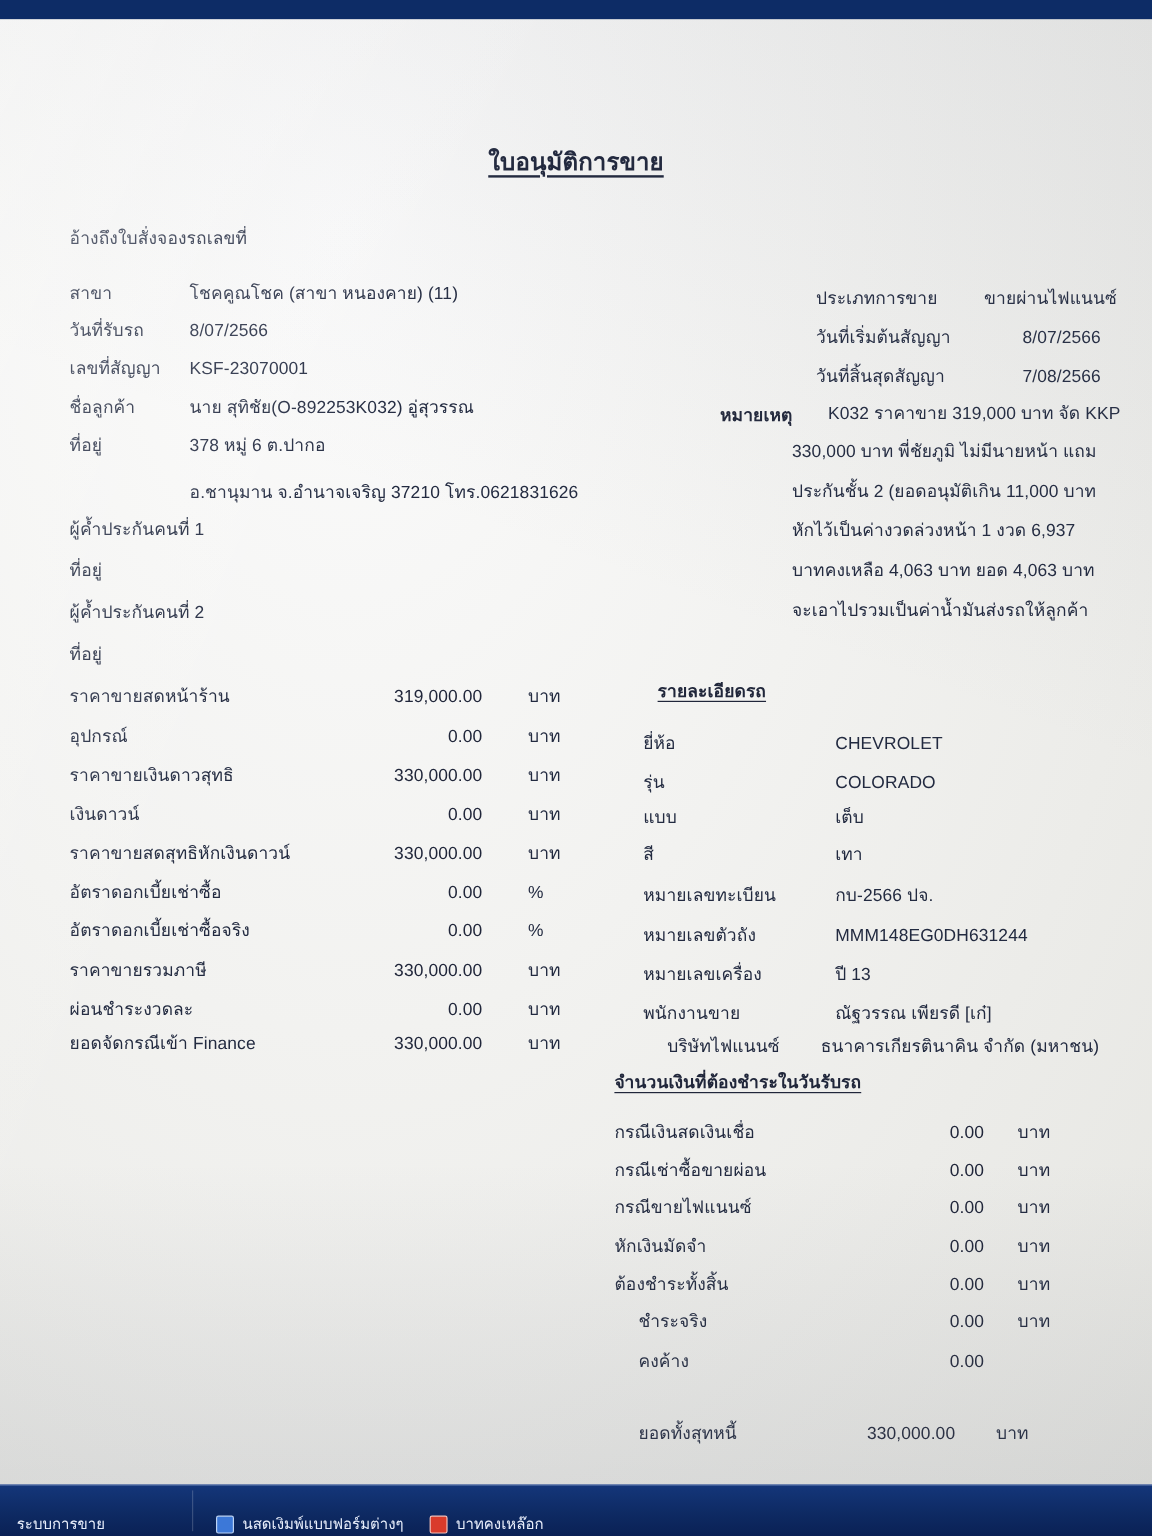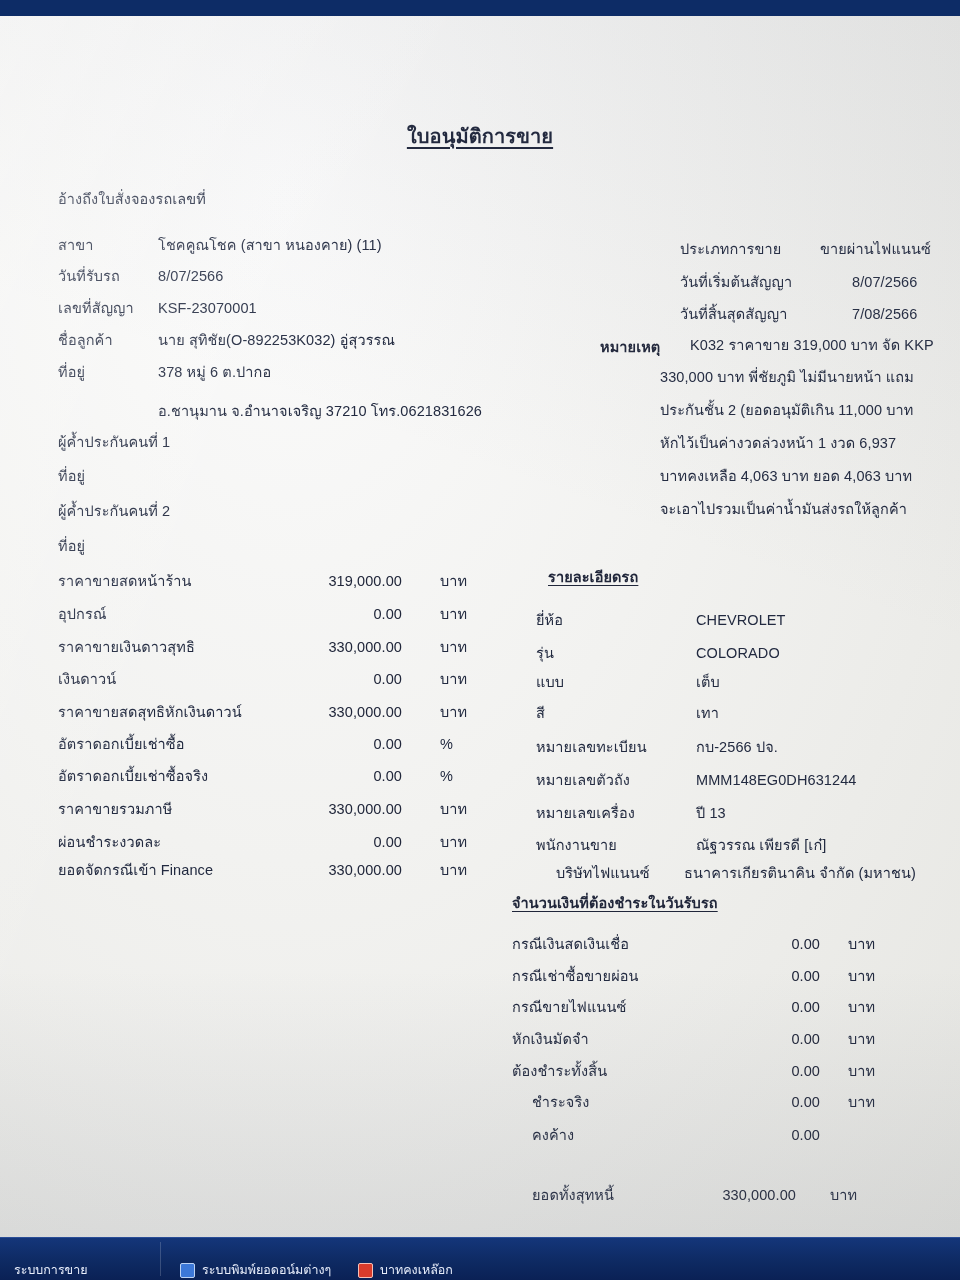--- a/index.html
+++ b/index.html
@@ -300,21 +300,21 @@
     </div>
   </div>
 
   <div class="taskbar">
     <div class="tb-item" style="left:4px;">
       <span>ระบบการขาย</span>
     </div>
     <div class="tb-sep" style="left:160px;"></div>
     <div class="tb-item" style="left:170px;">
       <span class="tb-ico ico-blue"></span>
-      <span>ระบบพิมพ์ยอดอน์มต่างๆ</span>
+      <span>นสดเงิมพ์แบบฟอร์มต่างๆ</span>
     </div>
     <div class="tb-item" style="left:348px;">
       <span class="tb-ico ico-red"></span>
       <span>บาทคงเหล๊อก</span>
     </div>
   </div>
 
 </div>
 
 </body></html>

